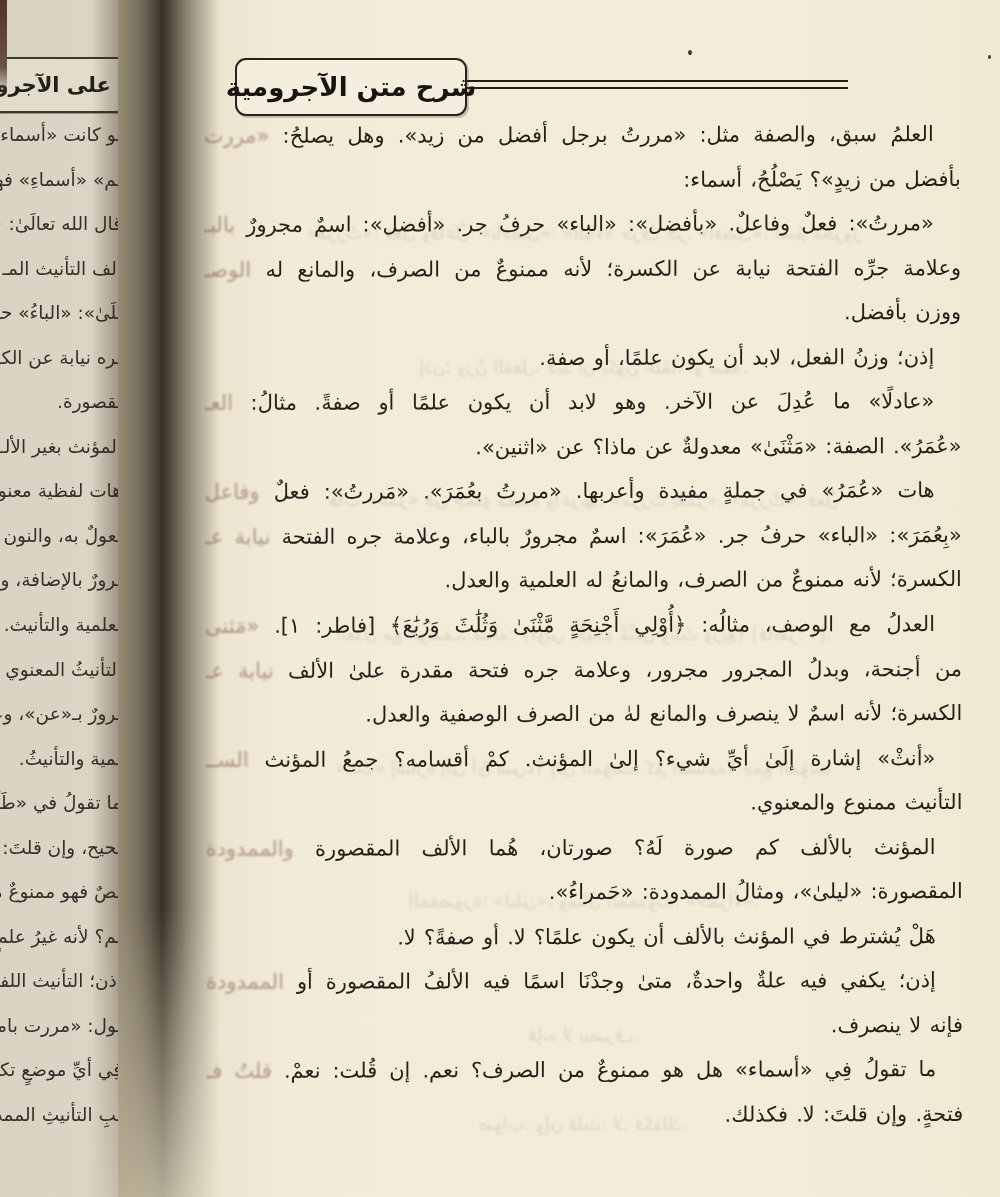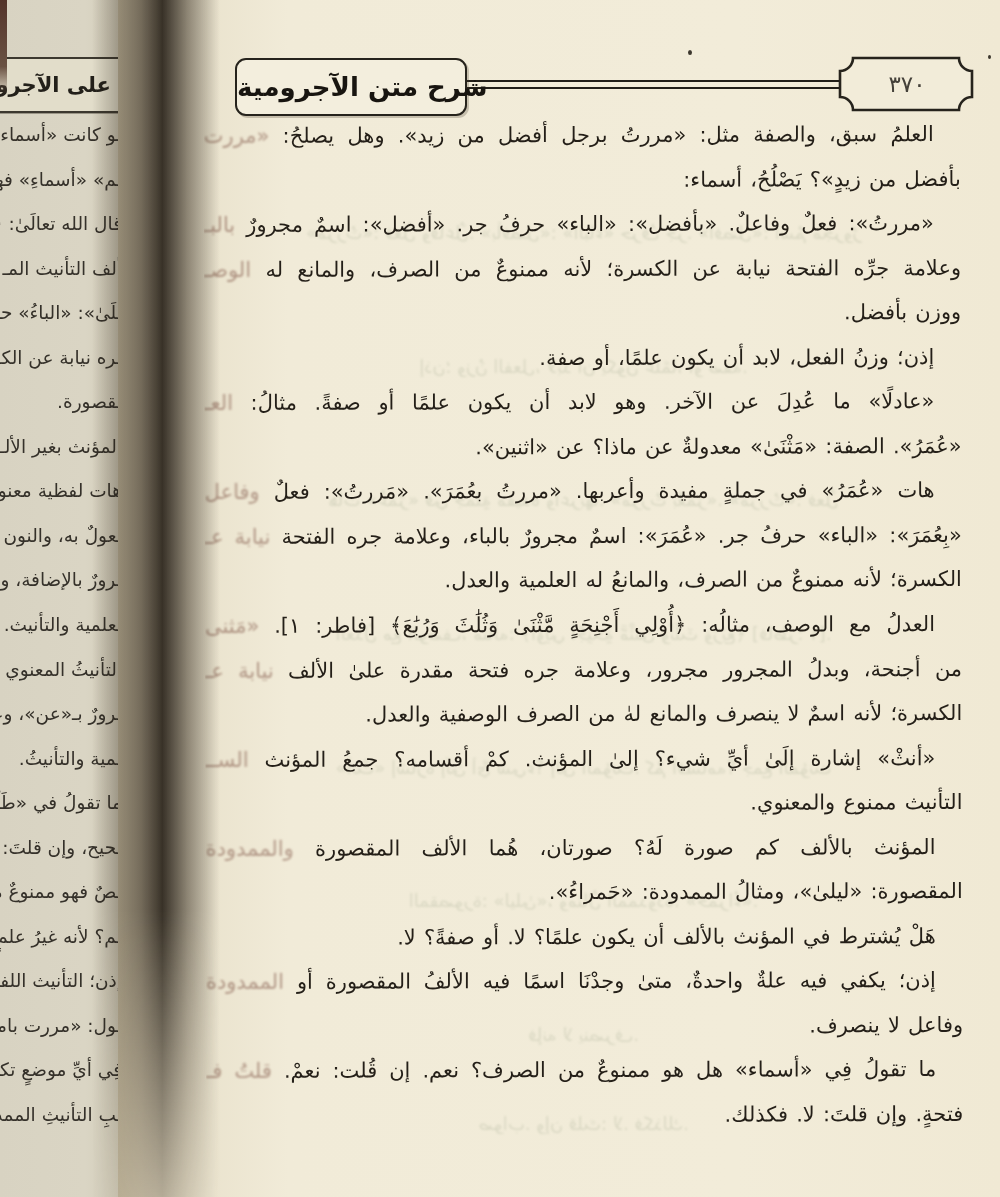--- a/index.html
+++ b/index.html
@@ -31,21 +31,21 @@
   
   .main-page{position:absolute;left:118px;top:0;width:882px;height:1197px;
     background:linear-gradient(to right,#c4b99e 0,#dcd2ba 38px,#ebe4cf 95px,#f1ebd8 170px,#f2ecd9 70%,#f0e9d4 100%);}
 
   .page-header{position:absolute;left:0;top:0;width:882px;height:130px;}
   .header-rule{position:absolute;left:335px;top:80px;width:395px;height:5px;
     border-top:2.5px solid #211e18;border-bottom:2.5px solid #211e18;}
   .title-box{position:absolute;left:117px;top:58px;width:228px;height:54px;
     border:2.5px solid #26231c;border-radius:11px;background:#f3eedd;
     box-shadow:2px 2px 0 rgba(70,60,45,.25);
-    display:flex;align-items:center;}
+    display:flex;align-items:center;justify-content:center;}
   .title-box span{direction:rtl;font-weight:bold;font-size:26px;color:#181510;white-space:nowrap;}
   .page-num{position:absolute;left:718px;top:54px;width:142px;height:62px;}
   .page-num svg{position:absolute;left:0;top:0;}
   .page-num .num{position:absolute;left:0;top:0;width:142px;height:60px;display:flex;
     align-items:center;justify-content:center;font-size:23px;color:#45413a;letter-spacing:2px;}
 
   .page-body{position:absolute;left:87px;top:113px;width:757px;transform:rotate(-.15deg);}
   .page-body .line{direction:rtl;text-align:right;white-space:nowrap;overflow:hidden;
     height:44.55px;line-height:44.55px;font-size:21px;color:#241f18;word-spacing:1.5px;}
   .page-body .line.just{text-align:justify;text-align-last:justify;}
@@ -95,26 +95,20 @@
         <div class="line">ـبِ التأنيثِ الممدودةِ</div>
       </div>
   </div>
 
   <div class="main-page">
     <div class="page-header">
       <div class="header-rule"></div>
       <div class="title-box">
         <span>شرح متن الآجرومية</span>
       </div>
-      <div class="page-num">
-        <svg width="142" height="62" viewBox="0 0 142 62">
-          <path d="M 17 4 L 123 4 A 13 13 0 0 0 136 17 L 136 43 A 13 13 0 0 0 123 56 L 17 56 A 13 13 0 0 0 4 43 L 4 17 A 13 13 0 0 0 17 4 Z" fill="#f2ecd9" stroke="#26231c" stroke-width="2.6"></path>
-        </svg>
-        <span class="num">٣٧٠</span>
-      </div>
     </div>
 
     <div class="bleed" id="bleed-layer">
         <div class="bl" style="top: 109.1px;">«مررتُ»: فعلٌ وفاعلٌ. «بأفضل»: «الباء» حرفُ جر. «أفضل»: اسمٌ مجرورٌ</div>
         <div class="bl" style="top: 242.75px;">إذن؛ وزنُ الفعل، لابد أن يكون علمًا، أو صفة.</div>
         <div class="bl" style="top: 376.4px;">هات «عُمَرُ» في جملةٍ مفيدة وأعربها. «مررتُ بعُمَرَ». «مَررتُ»: فعلٌ</div>
         <div class="bl" style="top: 510.05px;">العدلُ مع الوصف، مثالُه: ﴿أُوْلِي أَجْنِحَةٍ مَّثْنَىٰ وَثُلَٰثَ وَرُبَٰعَ﴾ [فاطر: ١].</div>
         <div class="bl" style="top: 643.7px;">«أنثْ» إشارة إلَىٰ أيِّ شيء؟ إلىٰ المؤنث. كمْ أقسامه؟ جمعُ المؤنث</div>
         <div class="bl" style="top: 777.35px;">المقصورة: «ليلىٰ»، ومثالُ الممدودة: «حَمراءُ».</div>
         <div class="bl" style="top: 911px;">فإنه لا ينصرف.</div>
@@ -134,21 +128,21 @@
         <div class="line"><span class="t">الكسرة؛ لأنه ممنوعٌ من الصرف، والمانعُ له العلمية والعدل.</span></div>
         <div class="line just ind"><span class="t">العدلُ مع الوصف، مثالُه: ﴿أُوْلِي أَجْنِحَةٍ مَّثْنَىٰ وَثُلَٰثَ وَرُبَٰعَ﴾ [فاطر: ١].</span><span class="fade"> «مَثنى</span></div>
         <div class="line just"><span class="t">من أجنحة، وبدلُ المجرور مجرور، وعلامة جره فتحة مقدرة علىٰ الألف</span><span class="fade"> نيابة عـ</span></div>
         <div class="line"><span class="t">الكسرة؛ لأنه اسمٌ لا ينصرف والمانع لهٰ من الصرف الوصفية والعدل.</span></div>
         <div class="line just ind"><span class="t">«أنثْ» إشارة إلَىٰ أيِّ شيء؟ إلىٰ المؤنث. كمْ أقسامه؟ جمعُ المؤنث</span><span class="fade"> الســ</span></div>
         <div class="line"><span class="t">التأنيث ممنوع والمعنوي.</span></div>
         <div class="line just ind"><span class="t">المؤنث بالألف كم صورة لَهُ؟ صورتان، هُما الألف المقصورة</span><span class="fade"> والممدودة</span></div>
         <div class="line"><span class="t">المقصورة: «ليلىٰ»، ومثالُ الممدودة: «حَمراءُ».</span></div>
         <div class="line ind"><span class="t">هَلْ يُشترط في المؤنث بالألف أن يكون علمًا؟ لا. أو صفةً؟ لا.</span></div>
         <div class="line just ind"><span class="t">إذن؛ يكفي فيه علةٌ واحدةٌ، متىٰ وجدْنَا اسمًا فيه الألفُ المقصورة أو</span><span class="fade"> الممدودة</span></div>
-        <div class="line"><span class="t">وفاعل لا ينصرف.</span></div>
+        <div class="line"><span class="t">فإنه لا ينصرف.</span></div>
         <div class="line just ind"><span class="t">ما تقولُ فِي «أسماء» هل هو ممنوعٌ من الصرف؟ نعم. إن قُلت: نعمْ.</span><span class="fade"> قلتُ فـ</span></div>
         <div class="line"><span class="t">فتحةٍ. وإن قلتَ: لا. فكذلك.</span></div>
       </div>
   </div>
 
   <div class="gutter"></div>
   <div class="corner-sliver"></div>
   <div class="speck" style="left:688px;top:50px;width:4px;height:5px;"></div>
   <div class="speck" style="left:988px;top:55px;width:3px;height:4px;"></div>
 

